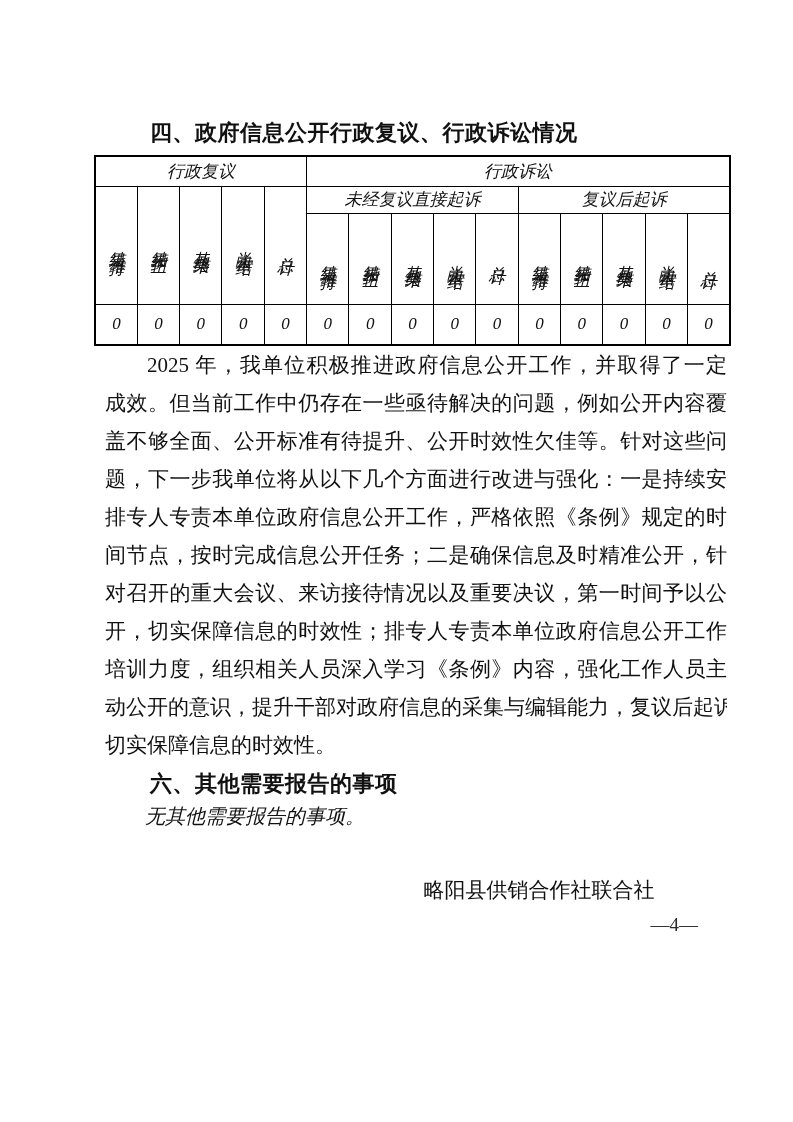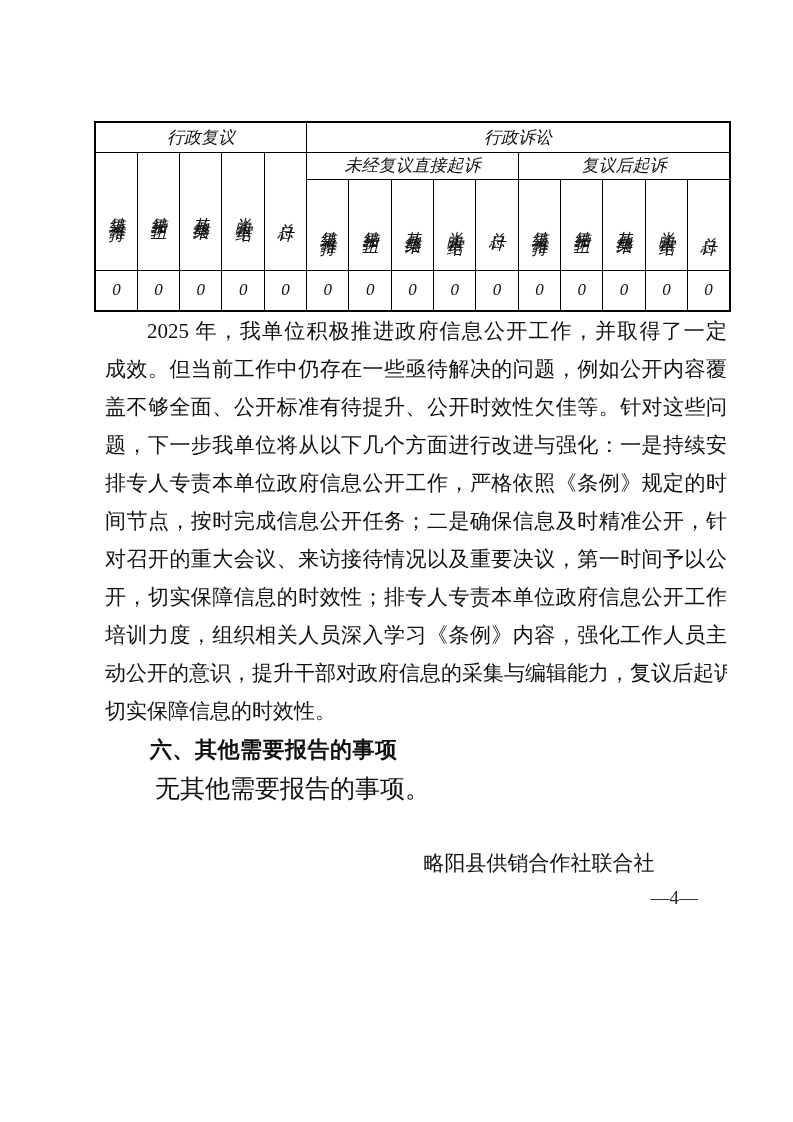--- a/index.html
+++ b/index.html
@@ -18,21 +18,21 @@
     font-family: "Liberation Sans", "DejaVu Sans", sans-serif;
     font-weight: bold;
     font-size: 22px;
     line-height: 24px;
     margin-left: 56px;
     letter-spacing: 0.5px;
     white-space: nowrap;
   }
   .h4 { margin-bottom: 10px; }
   .h5 { margin-top: 16px; margin-bottom: 8px; }
-  .h6 { margin-top: 8px; margin-bottom: 8px; }
+  .h6 { margin-top: 8px; margin-bottom: 1px; }
 
   
   table.review-table {
     width: 637px;
     border-collapse: collapse;
     border: 2px solid #000;
     table-layout: fixed;
   }
   table.review-table td {
     border: 1px solid #000;
@@ -67,24 +67,25 @@
     height: 38px;
     text-align: justify;
     text-align-last: justify;
     text-justify: inter-character;
     white-space: nowrap;
     overflow: hidden;
   }
   .bodyline.first { text-indent: 2em; }
   .bodyline.last { text-align-last: left; white-space: normal; }
   .single-line {
-    font-size: 25px;
+    font-size: 20px;
     line-height: 38px;
     text-indent: 2em;
     margin: 0 10px 0 11px;
+    font-style: italic;
   }
 
   
   .signature-block {
     width: 350px;
     margin: 36px 0 0 270px;
     text-align: center;
     font-size: 21px;
   }
   .sig-org { line-height: 38px; white-space: nowrap; }
@@ -97,20 +98,21 @@
     font-size: 19px;
     line-height: 20px;
     color: #2b2b2b;
   }
 </style>
 </head>
 <body>
 
 <div class="page">
 
+  <div class="sec-heading h4">四、政府信息公开行政复议、行政诉讼情况</div>
 
   <table class="review-table">
     <colgroup>
       <col>
         <col>
         <col>
         <col>
         <col>
         <col>
         <col>

